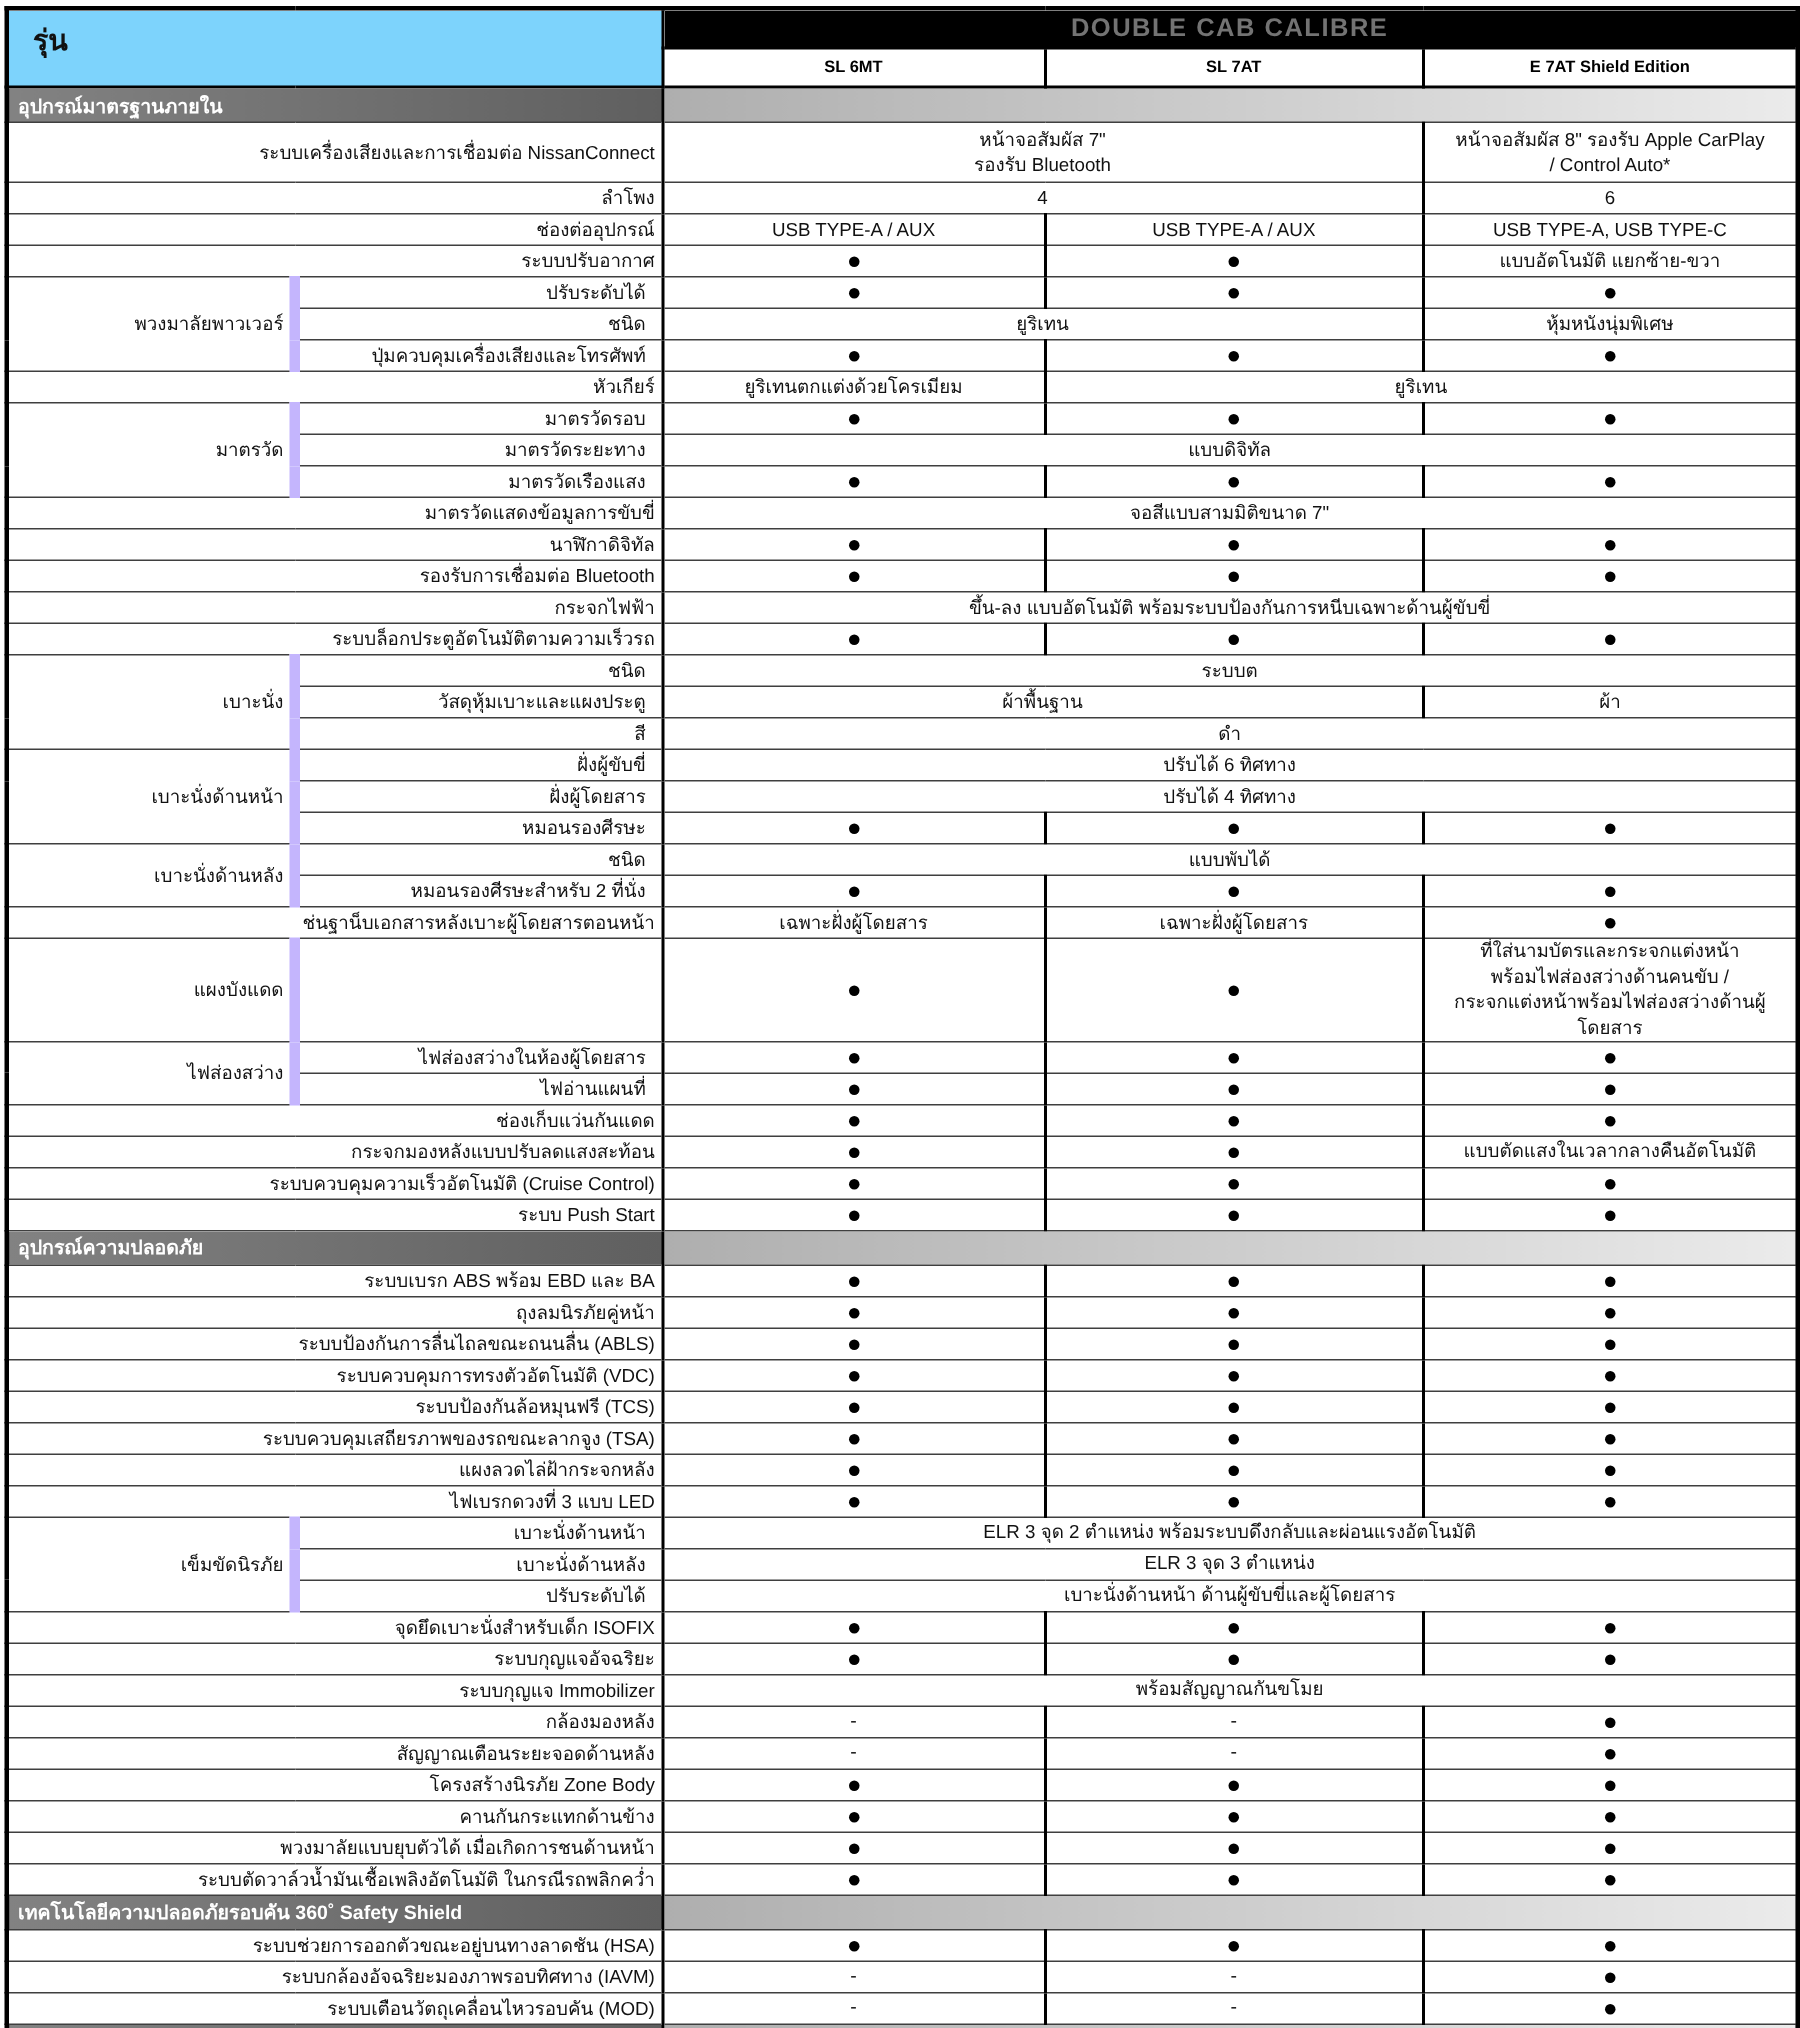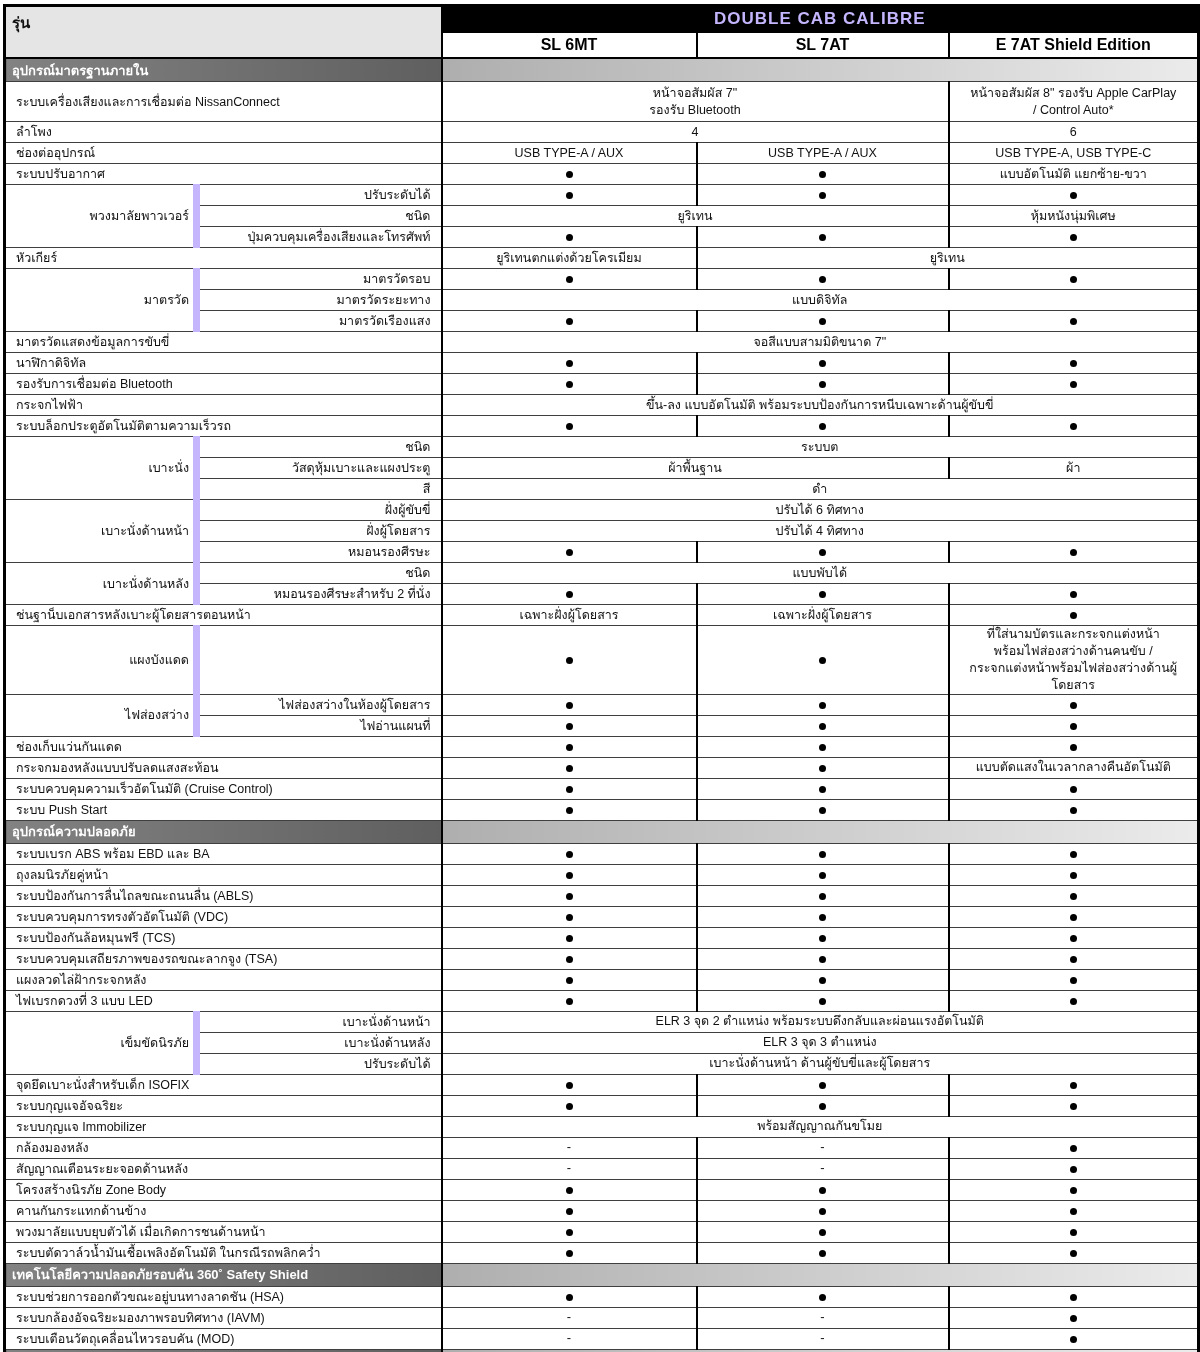--- a/index.html
+++ b/index.html
@@ -2,28 +2,28 @@
 <html><head>
 <meta charset="utf-8">
 <style>
   html,body{margin:0;padding:0;background:#ffffff;}
   body{font-family:"Liberation Sans","DejaVu Sans",sans-serif;color:#111;}
   .wrap{padding:4px 3px;}
   table{border-collapse:collapse;table-layout:fixed;width:1194px;border:3px solid #000;}
   td{border:1px solid #3f3f3f;font-size:12.5px;vertical-align:middle;padding:0 4px;overflow:hidden;}
   tr.std td{height:19px;}
   
-  td.model-cell{vertical-align:top;font-weight:bold;font-size:15px;background:#e5e5e5;padding:4px 6px;border:2px solid #000;}
-  td.h1{background:#000;color:#c4b5fd;font-weight:bold;font-size:17px;text-align:center;letter-spacing:1px;border:2px solid #000;height:24px;}
-  td.h2{background:#fff;color:#000;font-weight:bold;font-size:16px;text-align:center;border:2px solid #000;height:24px;margin-top:29px;}
+  td.model-cell{vertical-align:top;font-weight:bold;font-size:19px;background:#7dd3fc;padding:4px 16px;border:2px solid #000;}
+  td.h1{background:#000;color:#737373;font-weight:bold;font-size:17px;text-align:center;letter-spacing:1px;border:2px solid #000;height:24px;}
+  td.h2{background:#fff;color:#000;font-weight:bold;font-size:11px;text-align:center;border:2px solid #000;height:24px;margin-top:29px;}
   
   td.sec-left{background:linear-gradient(to right,#828282,#5f5f5f);color:#fff;font-weight:bold;font-size:13px;height:22px;padding-left:6px;border-right:2px solid #000;margin-top:45px;}
   td.sec-right{background:linear-gradient(to right,#aeaeae,#ebebeb);}
   
-  td.lbl{text-align:left;padding-left:10px;}
+  td.lbl{text-align:right;padding-left:10px;}
   td.grp{text-align:right;padding-left:6px;}
   td.sub{text-align:right;padding-right:10px;border-left:7px solid #c4b5fd;}
   td.val{text-align:center;border-left:2px solid #000;line-height:1.3;}
   .dot{display:inline-block;width:7px;height:7px;border-radius:50%;background:#000;vertical-align:middle;}
   .dashv{font-size:13px;}
   .vline{display:block;line-height:1.35;}
 </style>
 </head>
 <body>
 

